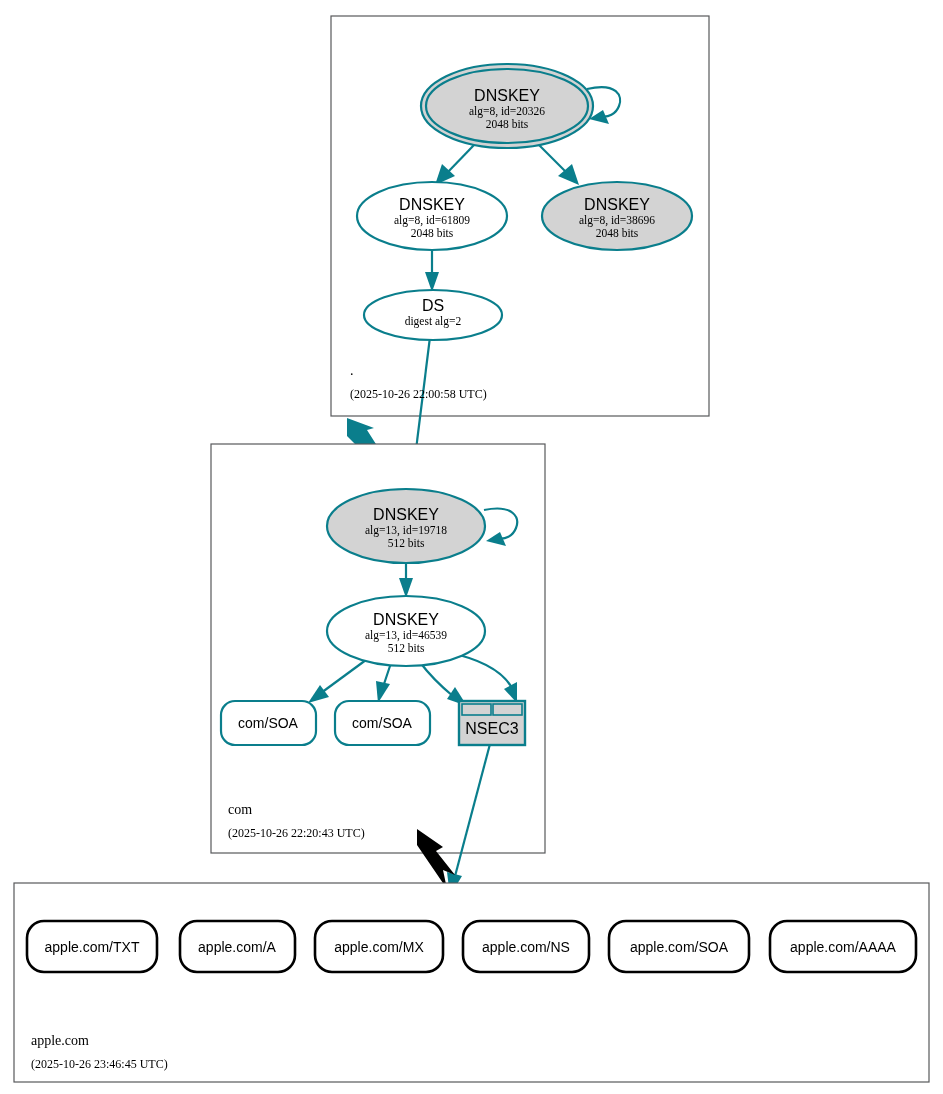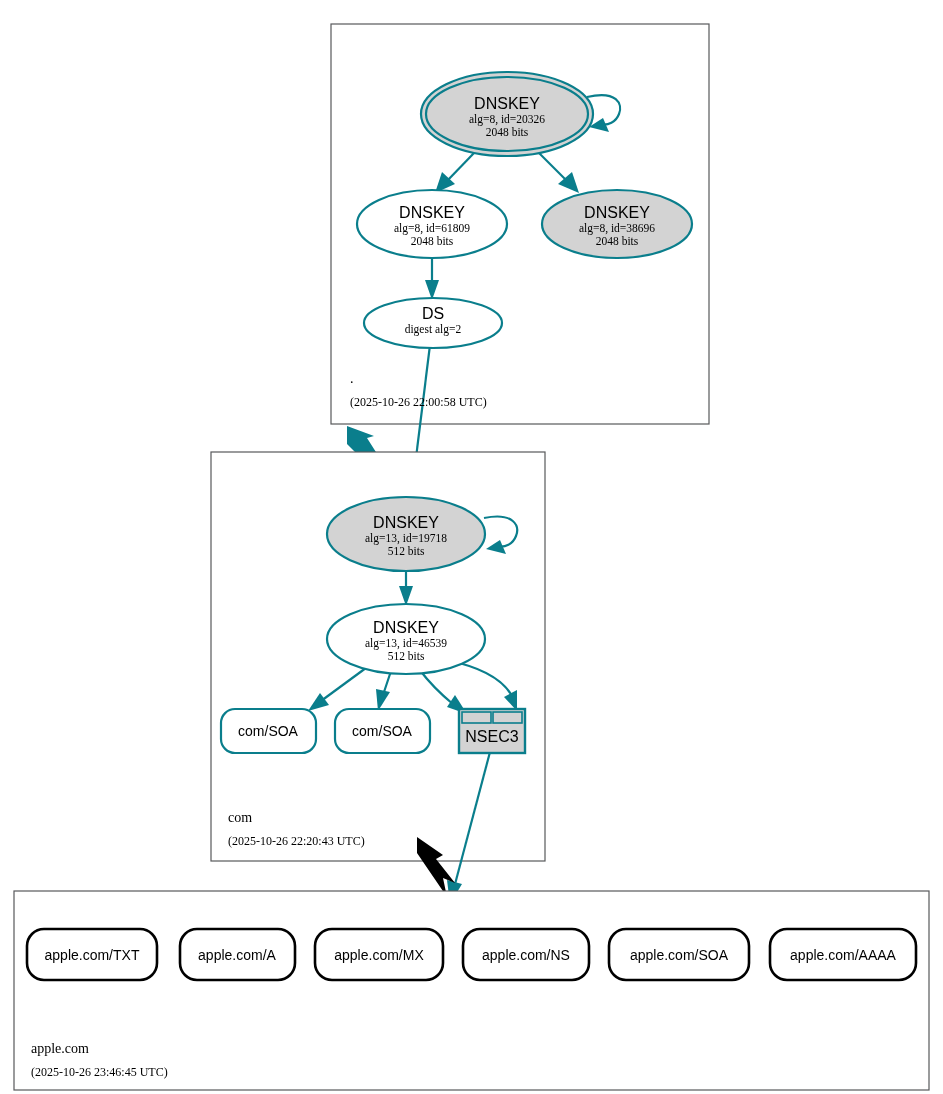--- a/index.html
+++ b/index.html
@@ -9,21 +9,21 @@
   }
   body {
     width: 943px;
     height: 1094px;
     font-family: "Liberation Sans", sans-serif;
     position: relative;
     overflow: hidden;
   }
   #diagram-root {
     position: absolute;
-    left: 0; top: 12px;
+    left: 0; top: 4px;
     width: 943px;
     height: 880px;
   }
   svg#dnssec-graph {
     display: block;
     width: 943px;
     height: 1094px;
   }
   .cluster-rect {
     fill: #ffffff;

